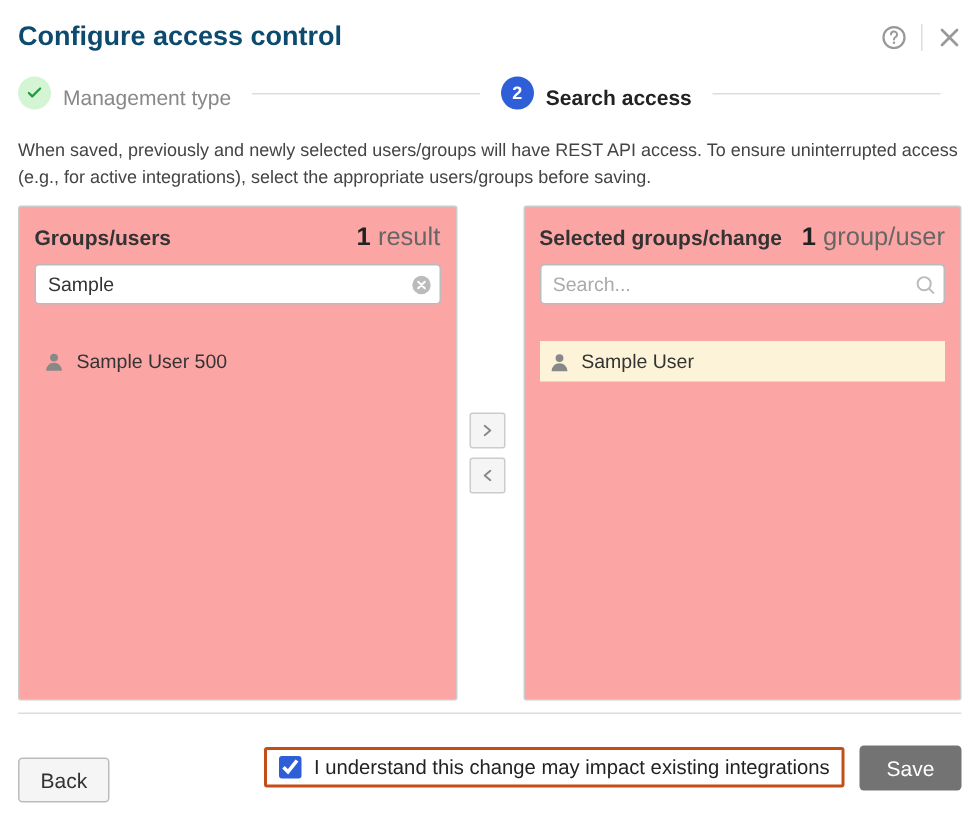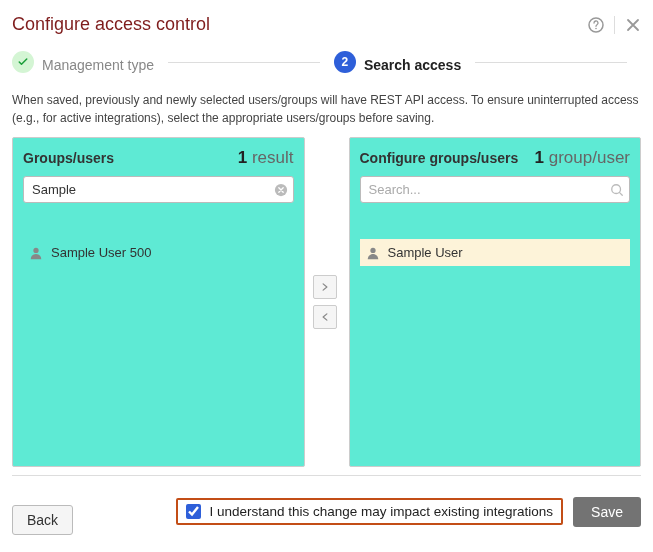--- a/index.html
+++ b/index.html
@@ -1,44 +1,44 @@
 <!DOCTYPE html>
 <html><head>
 <meta charset="utf-8">
 <style>
 * { box-sizing: border-box; margin: 0; padding: 0; }
 body { font-family: -apple-system, BlinkMacSystemFont, "Segoe UI", Arial, sans-serif; font-size: 14px; color: #333; background: #fff; width: 653px; height: 552px; overflow: hidden; }
 .modal { padding: 10px 12px; }
 .header { display: flex; justify-content: space-between; align-items: center; padding: 4px 0 10px 0; }
-.title { font-size: 18px; font-weight: 400; color: #7f1d1d; }
+.title { font-size: 18px; font-weight: 700; color: #0c4a6e; }
 .header-icons { display: flex; align-items: center; gap: 10px; }
 .help-icon, .close-icon { width: 16px; height: 16px; cursor: pointer; color: #999; }
 .divider-v { width: 1px; height: 18px; background: #ddd; }
 .stepper { display: flex; align-items: center; padding: 6px 0 14px 0; }
 .step { display: flex; align-items: flex-end; gap: 8px; }
 .step-circle { width: 22px; height: 22px; border-radius: 50%; display: flex; align-items: center; justify-content: center; font-size: 12px; font-weight: 600; }
 .step-done .step-circle { background: #d4f5d4; color: #1a9e3a; }
 .step-active .step-circle { background: #2e5fd9; color: #fff; }
 .step-label { font-size: 14px; }
 .step-done .step-label { color: #888; }
 .step-active .step-label { font-weight: 700; color: #222; }
 .step-line { flex: 1; height: 1px; background: #ddd; margin: 0 14px; }
 .description { font-size: 12px; color: #444; line-height: 1.5; padding: 4px 0 10px 0; }
 .transfer { display: flex; gap: 8px; }
-.panel { flex: 1; border: 1px solid #ccc; border-radius: 2px; padding: 10px; height: 330px; display: flex; flex-direction: column; background: #5eead4; }
+.panel { flex: 1; border: 1px solid #ccc; border-radius: 2px; padding: 10px; height: 330px; display: flex; flex-direction: column; background: #fca5a5; }
 .panel-header { display: flex; justify-content: space-between; align-items: baseline; margin-bottom: 8px; }
 .panel-title { font-weight: 700; font-size: 14px; }
 .panel-count { font-size: 17px; color: #666; }
 .panel-count b { color: #222; }
 .search-wrap { position: relative; margin-bottom: 24px; }
 .search-input { width: 100%; padding: 5px 26px 5px 8px; border: 1px solid #bbb; border-radius: 3px; font-size: 13px; color: #333; }
 .search-input::placeholder { color: #aaa; }
 .clear-btn { position: absolute; right: 6px; top: 50%; transform: translateY(-50%); width: 14px; height: 14px; cursor: pointer; color: #bbb; }
 .search-icon-r { position: absolute; right: 6px; top: 50%; transform: translateY(-50%); width: 14px; height: 14px; color: #bbb; pointer-events: none; }
-.list { flex: 1; overflow: auto; margin-top: 12px; }
+.list { flex: 1; overflow: auto; }
 .list-item { display: flex; align-items: center; gap: 8px; padding: 6px 6px; font-size: 13px; color: #333; cursor: pointer; }
 .list-item.highlight { background: #fdf3d9; margin: 0 -10px; padding-left: 16px; padding-right: 16px;}
 .user-icon { width: 14px; height: 14px; color: #888; flex-shrink: 0; }
 .arrows { display: flex; flex-direction: column; justify-content: center; gap: 6px; width: 28px; }
 .arrow-btn { width: 24px; height: 24px; border: 1px solid #ccc; background: #f5f5f5; border-radius: 2px; display: flex; align-items: center; justify-content: center; cursor: pointer; color: #888; }
 .footer { border-top: 1px solid #ddd; margin-top: 8px; padding-top: 12px; display: flex; align-items: center; gap: 10px; }
 .back-btn { padding: 6px 14px; border: 1px solid #bbb; background: #f5f5f5; border-radius: 3px; font-size: 14px; cursor: pointer; color: #333; margin-top: 17px; }
 .spacer { flex: 1; }
 .confirm-wrap { display: flex; align-items: center; gap: 8px; border: 2px solid #c34e17; padding: 4px 8px; border-radius: 2px; }
 .confirm-check { width: 15px; height: 15px; accent-color: #2e5fd9; cursor: pointer; }
@@ -124,21 +124,21 @@
       </div>
       <div class="arrow-btn">
         <svg viewBox="0 0 16 16" width="10" height="10">
             <path d="M11 3L5 8l6 5" fill="none" stroke="currentColor" stroke-width="2" stroke-linecap="round" stroke-linejoin="round"></path>
           </svg>
       </div>
     </div>
 
     <div class="panel">
       <div class="panel-header">
-        <span class="panel-title">Configure groups/users</span>
+        <span class="panel-title">Selected groups/change</span>
         <span class="panel-count"><b>1</b><span> group/user</span></span>
       </div>
       <div class="search-wrap">
         <input class="search-input" placeholder="Search..." style="">
         <span class="search-icon-r">
           <svg viewBox="0 0 16 16" width="14" height="14">
               <circle cx="7" cy="7" r="5" fill="none" stroke="currentColor" stroke-width="1.5"></circle>
               <path d="M11 11l3 3" stroke="currentColor" stroke-width="1.5" stroke-linecap="round"></path>
             </svg>
         </span>

